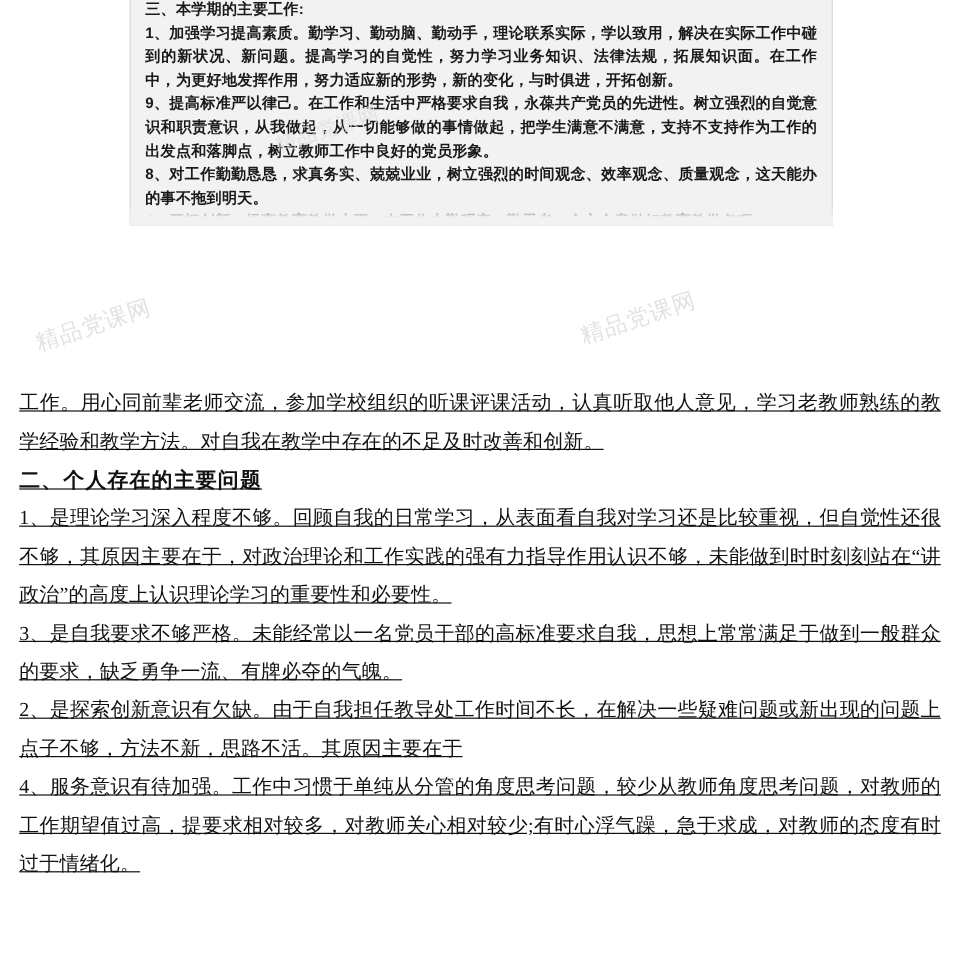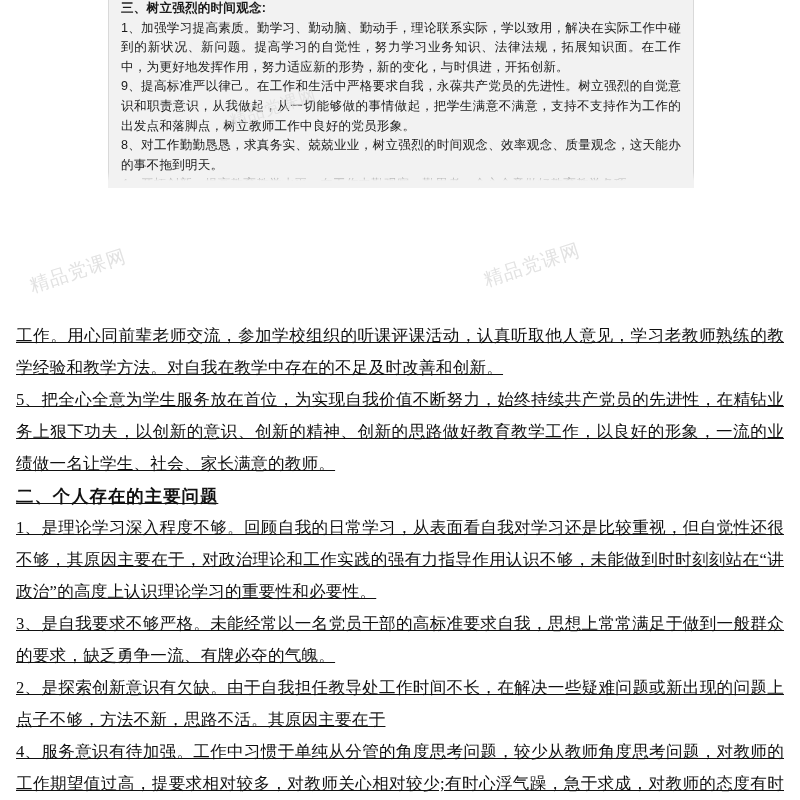--- a/index.html
+++ b/index.html
@@ -30,20 +30,21 @@
     padding: 6px 12px 0 12px;
   }
   .top-block .tb-line {
     font-family: "Liberation Sans", "DejaVu Sans", sans-serif;
     font-size: 12.6px;
     line-height: 19.6px;
     color: #1a1a1a;
     text-align: justify;
     letter-spacing: 0.2px;
     white-space: nowrap;
+    font-weight: bold;
   }
   .top-block .tb-line.wrap {
     white-space: normal;
   }
   .top-block .tb-head {
     font-weight: bold;
   }
   .top-block .tb-indent {
     text-indent: 0;
   }
@@ -93,33 +94,32 @@
   .doc-body p.heading {
     font-weight: bold;
     font-size: 17.4px;
     letter-spacing: 1px;
   }
 </style>
 </head>
 <body>
 
 <div class="top-block">
-  <div class="tb-line tb-head">三、树立强烈的时间观念:</div>
+  <div class="tb-line tb-head">三、本学期的主要工作:</div>
   <div class="tb-line wrap tb-indent">1、加强学习提高素质。勤学习、勤动脑、勤动手，理论联系实际，学以致用，解决在实际工作中碰到的新状况、新问题。提高学习的自觉性，努力学习业务知识、法律法规，拓展知识面。在工作中，为更好地发挥作用，努力适应新的形势，新的变化，与时俱进，开拓创新。</div>
   <div class="tb-line wrap tb-indent">9、提高标准严以律己。在工作和生活中严格要求自我，永葆共产党员的先进性。树立强烈的自觉意识和职责意识，从我做起，从一切能够做的事情做起，把学生满意不满意，支持不支持作为工作的出发点和落脚点，树立教师工作中良好的党员形象。</div>
   <div class="tb-line wrap tb-indent">8、对工作勤勤恳恳，求真务实、兢兢业业，树立强烈的时间观念、效率观念、质量观念，这天能办的事不拖到明天。</div>
   <div class="tb-line wrap tb-indent">4、开拓创新，提高教育教学水平。在工作中勤观察、勤思考，全心全意做好教育教学各项</div>
 </div>
 <div class="top-block-fade"></div>
 
 <div class="watermark wm-3">精品党课网</div>
 <div class="watermark wm-1">精品党课网</div>
 <div class="watermark wm-2">精品党课网</div>
 
 <div class="doc-body">
   <p>工作。用心同前辈老师交流，参加学校组织的听课评课活动，认真听取他人意见，学习老教师熟练的教学经验和教学方法。对自我在教学中存在的不足及时改善和创新。</p>
-  <p>5、把全心全意为学生服务放在首位，为实现自我价值不断努力，始终持续共产党员的先进性，在精钻业务上狠下功夫，以创新的意识、创新的精神、创新的思路做好教育教学工作，以良好的形象，一流的业绩做一名让学生、社会、家长满意的教师。</p>
   <p class="heading">二、个人存在的主要问题</p>
   <p>1、是理论学习深入程度不够。回顾自我的日常学习，从表面看自我对学习还是比较重视，但自觉性还很不够，其原因主要在于，对政治理论和工作实践的强有力指导作用认识不够，未能做到时时刻刻站在“讲政治”的高度上认识理论学习的重要性和必要性。</p>
   <p>3、是自我要求不够严格。未能经常以一名党员干部的高标准要求自我，思想上常常满足于做到一般群众的要求，缺乏勇争一流、有牌必夺的气魄。</p>
   <p>2、是探索创新意识有欠缺。由于自我担任教导处工作时间不长，在解决一些疑难问题或新出现的问题上点子不够，方法不新，思路不活。其原因主要在于</p>
   <p>4、服务意识有待加强。工作中习惯于单纯从分管的角度思考问题，较少从教师角度思考问题，对教师的工作期望值过高，提要求相对较多，对教师关心相对较少;有时心浮气躁，急于求成，对教师的态度有时过于情绪化。</p>
 </div>
 
 </body></html>

